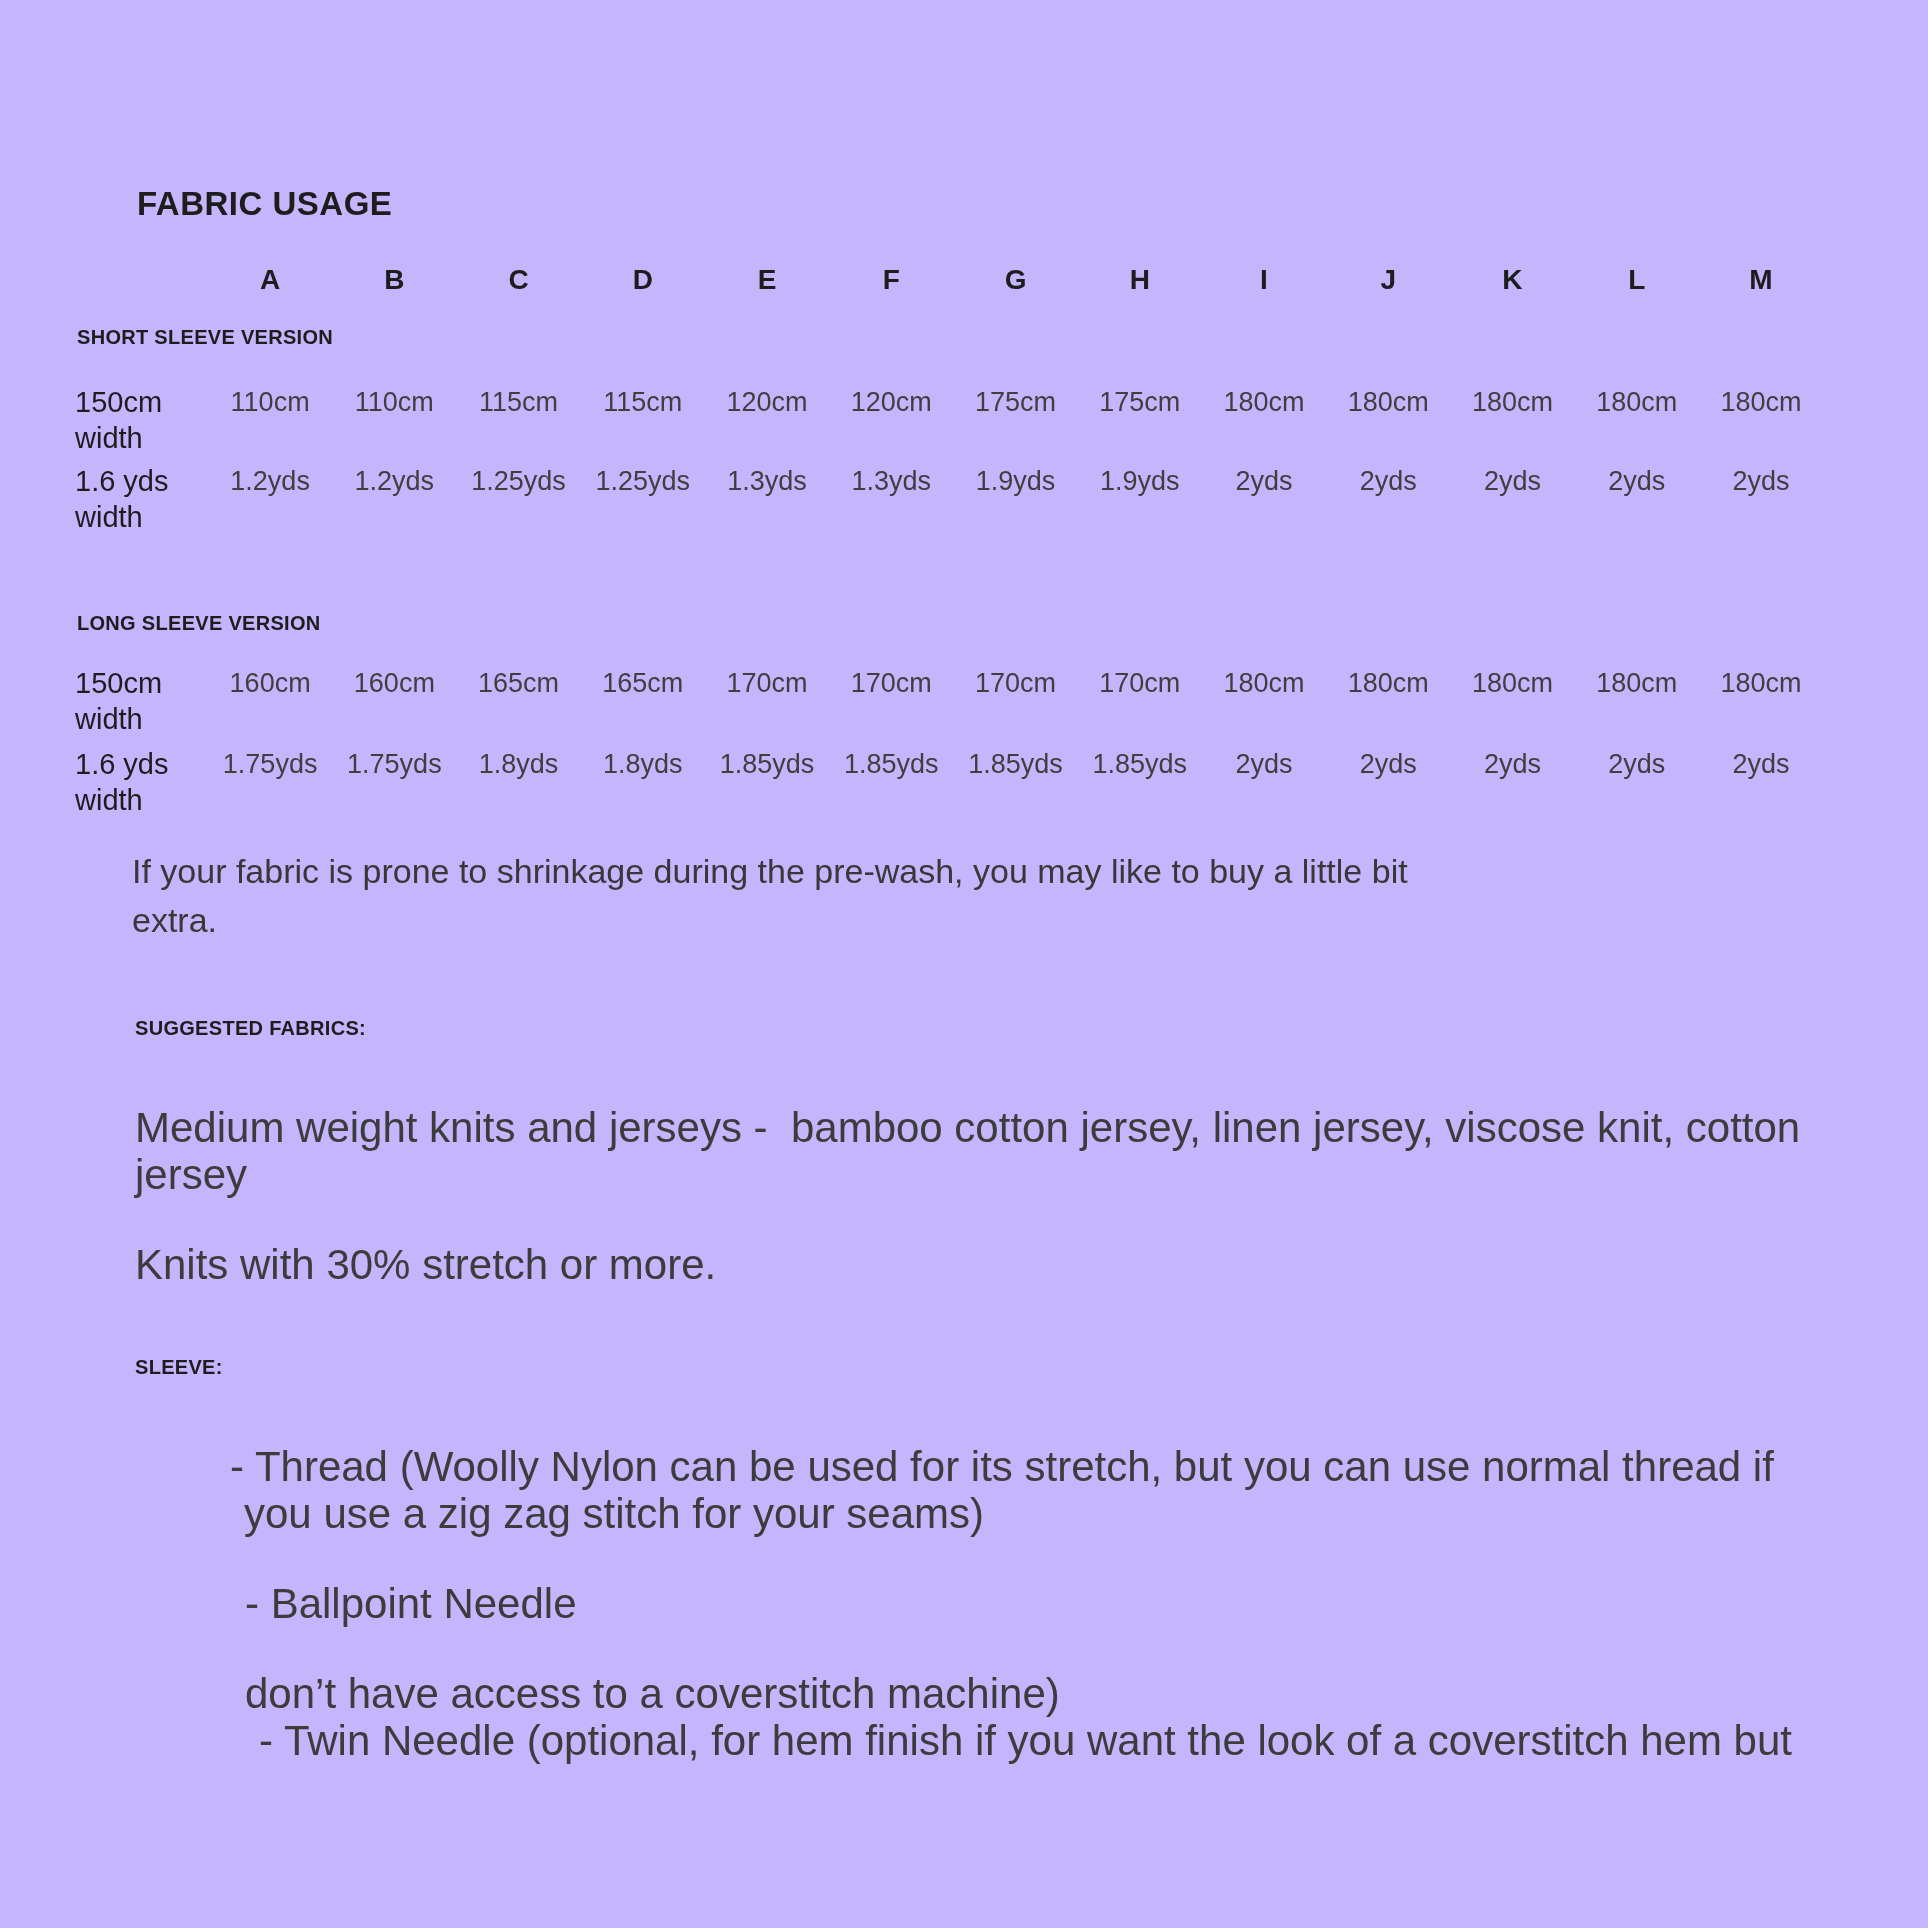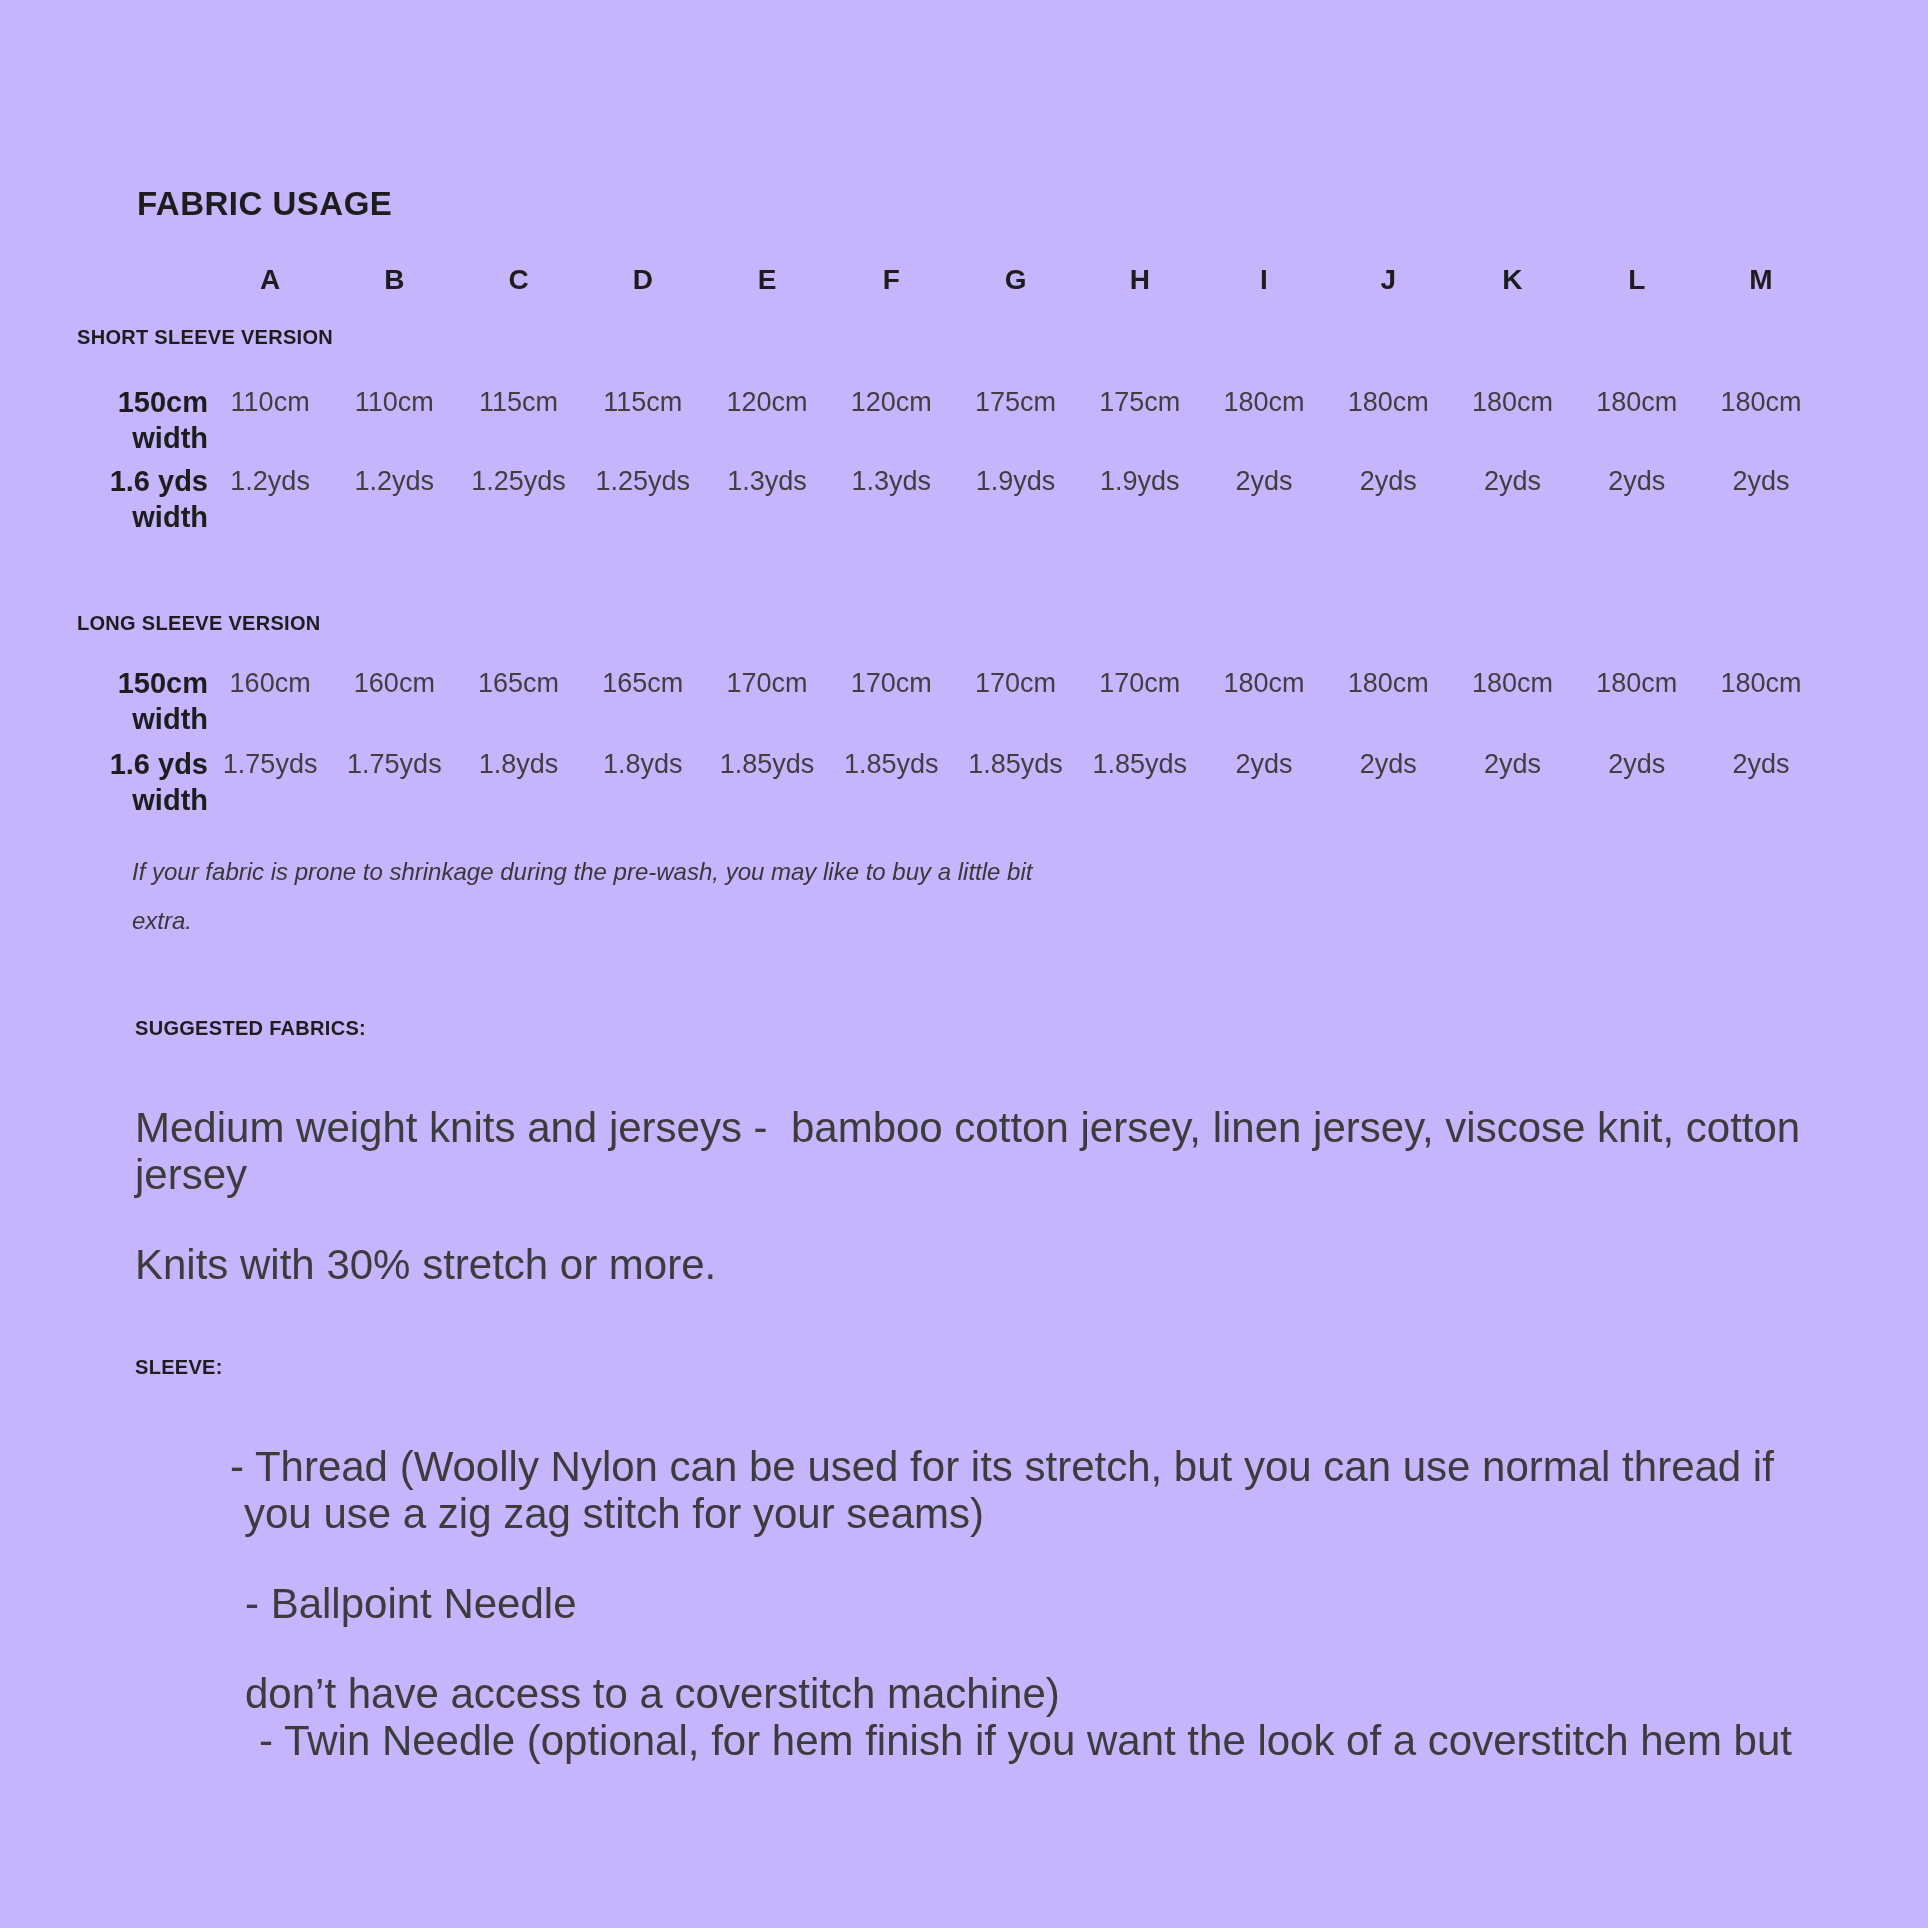--- a/index.html
+++ b/index.html
@@ -19,42 +19,42 @@
   
   .trow {
     position: absolute;
     left: 75px;
     width: 1748px;
     display: flex;
     align-items: flex-start;
   }
   .rlabel {
     width: 133px;
-    text-align: right;
-    font-weight: bold;
+    text-align: left;
+    font-weight: normal;
     font-size: 29px;
     line-height: 36px;
     color: #1d1d1d;
     flex: 0 0 133px;
   }
   .cells { flex: 1; display: flex; }
   .cell {
     flex: 1;
     text-align: center;
     font-size: 27px;
     line-height: 36px;
     color: #3f3f3f;
     white-space: pre;
   }
   .cell.letter { font-weight: bold; font-size: 28px; line-height: 32px; color: #1d1d1d; }
 
   
   .para { position: absolute; font-size: 42px; line-height: 47px; color: #3c3c3c; }
   .para .line { white-space: pre; }
-  .para.italic { font-style: italic; font-size: 24px; line-height: 49px; color: #383838; }
+  .para.italic { font-size: 34px; line-height: 49px; color: #383838; }
   .para.bullet .line + .line { margin-left: 14px; }
 </style>
 </head>
 <body>
 
 <div class="page">
 
   <h1 class="title">FABRIC USAGE</h1>
 
   <div class="trow" style="top:264px">

